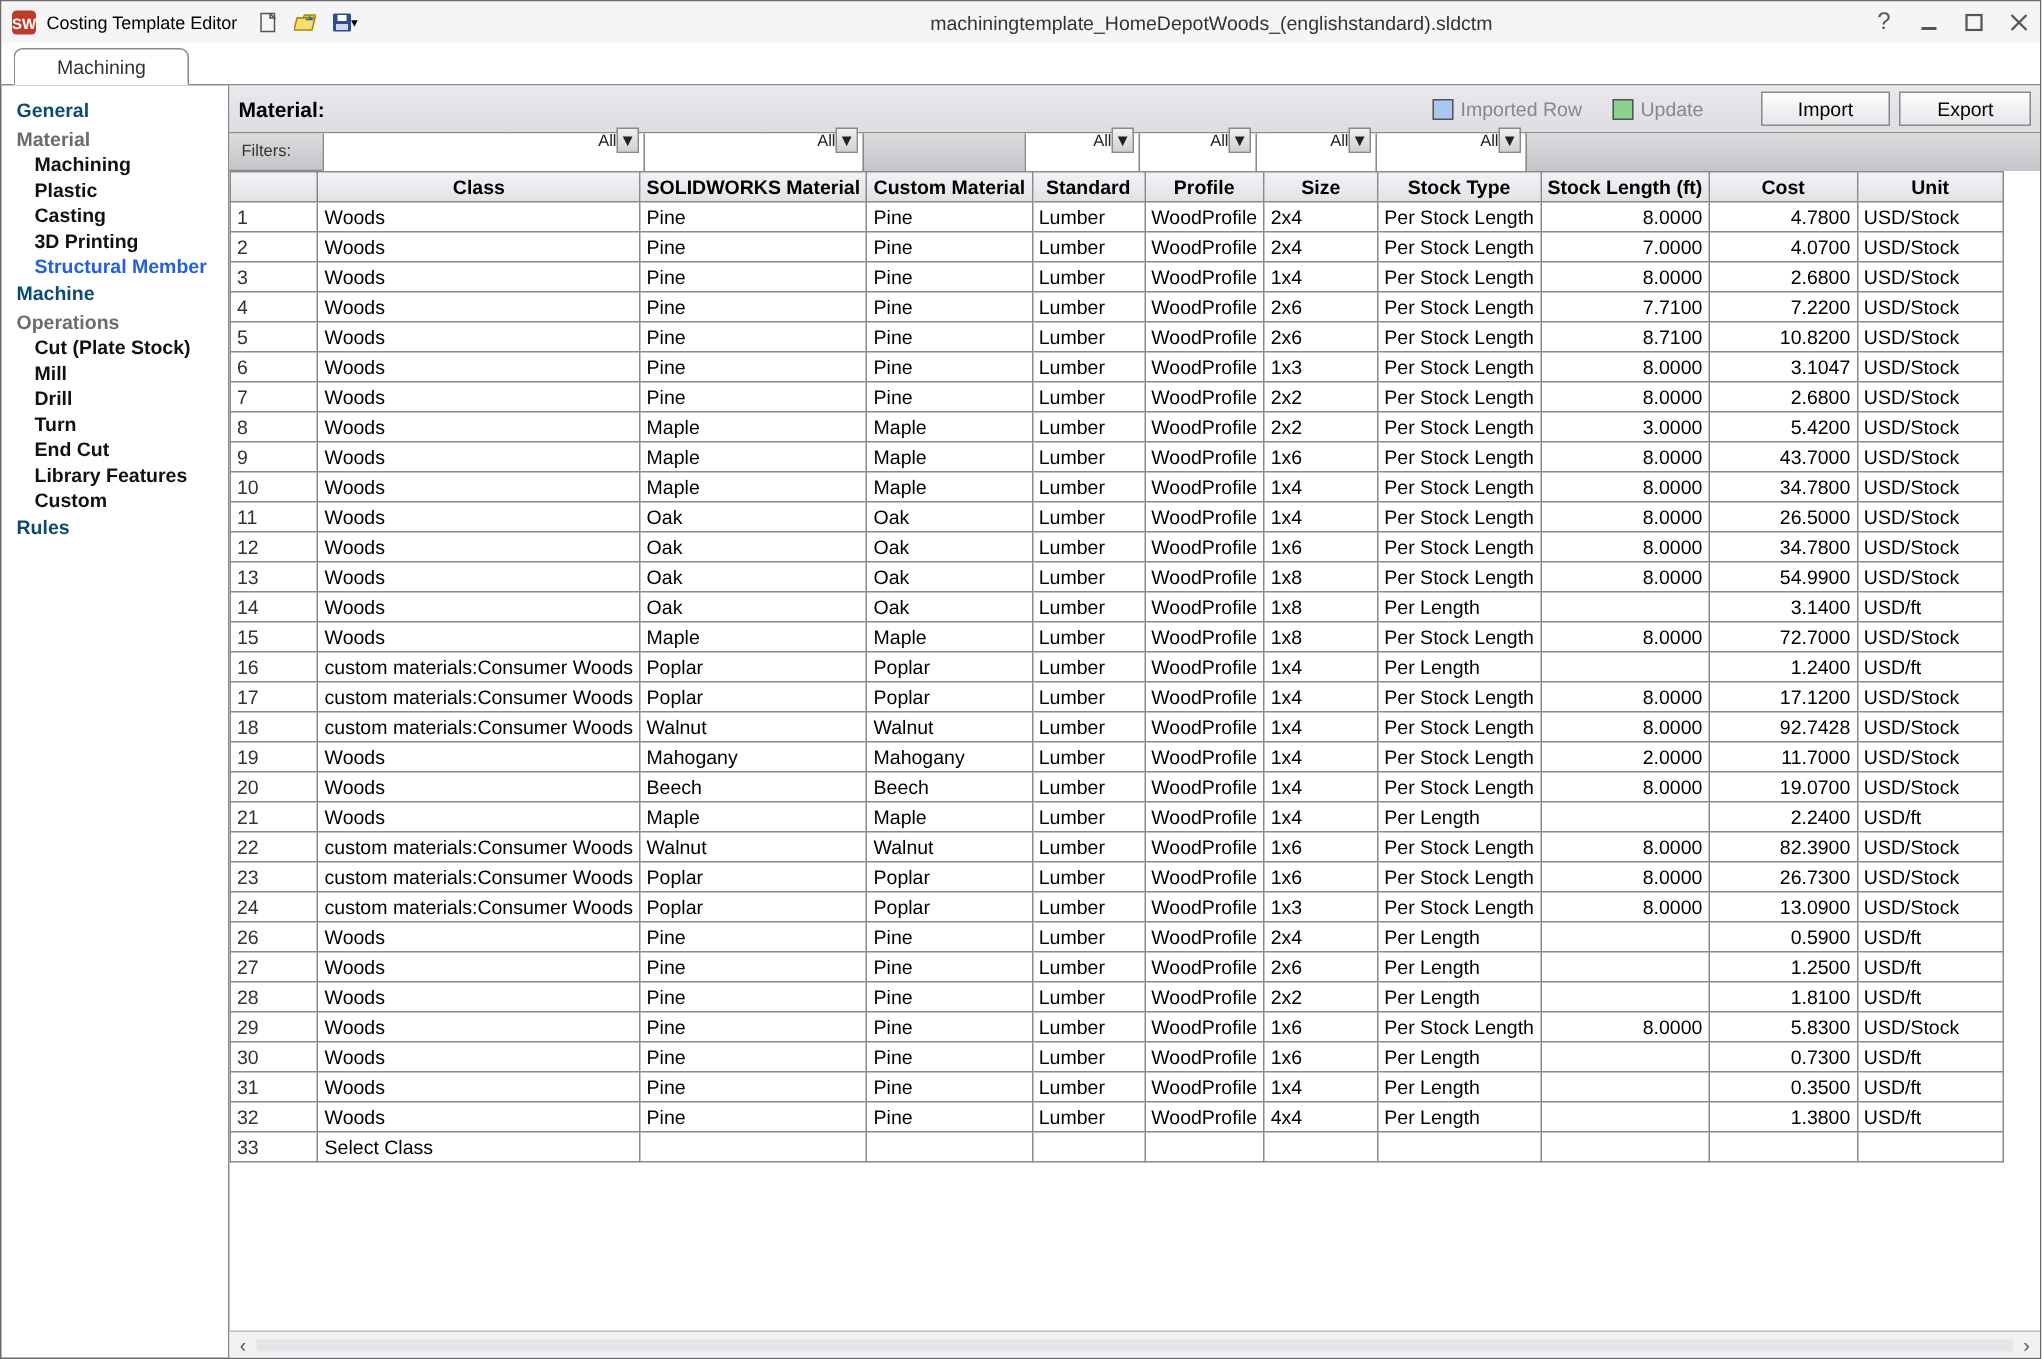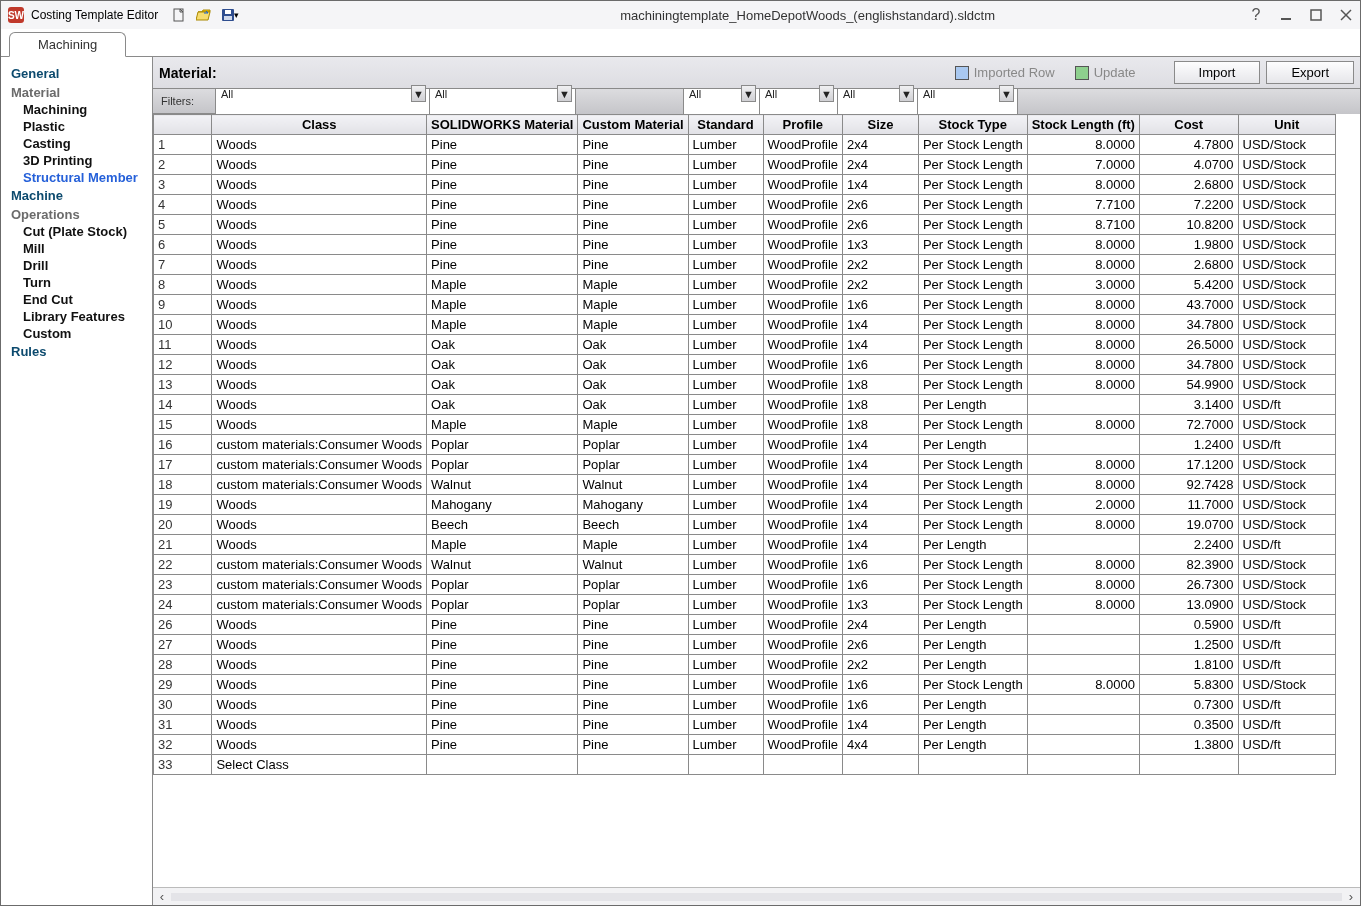--- a/index.html
+++ b/index.html
@@ -88,21 +88,21 @@
   display: flex; align-items: center;
   height: 25px;
   background: linear-gradient(#dcdcdf,#c5c5c9);
   border-bottom: 1px solid #8a8a8a;
   font-size: 11px;
 }
 .filters-label { padding: 0 8px; color:#333; }
 .filter-cell {
   border-left: 1px solid #8a8a8a;
   height: 25px;
-  display:flex; align-items:center; justify-content:space-between;
+  display:flex; align-items:center; justify-content:flex-end;
   padding: 0 3px 15px 5px;
   background: #fff;
   color:#222;
 }
 .dd-arrow { width:15px; height:17px; background:linear-gradient(#f0f0f2,#d0d0d4); border:1px solid #8a8a8a; display:flex; align-items:center; justify-content:center; }
 
 .grid-wrap { flex:1 1 auto; overflow:auto; }
 table.grid { border-collapse: collapse; width: 1183px; }
 .grid th, .grid td {
   border: 1px solid #8a8a8a;
@@ -361,21 +361,21 @@
               <tr>
                 <td class="rownum">6</td>
                 <td class="c-class">Woods</td>
                 <td class="c-sw">Pine</td>
                 <td class="c-cust">Pine</td>
                 <td class="c-std">Lumber</td>
                 <td class="c-prof">WoodProfile</td>
                 <td class="c-size">1x3</td>
                 <td class="c-stype">Per Stock Length</td>
                 <td class="c-slen num">8.0000</td>
-                <td class="c-cost num">1.9800</td>
+                <td class="c-cost num">3.1047</td>
                 <td class="c-unit">USD/Stock</td>
               </tr>
               <tr>
                 <td class="rownum">7</td>
                 <td class="c-class">Woods</td>
                 <td class="c-sw">Pine</td>
                 <td class="c-cust">Pine</td>
                 <td class="c-std">Lumber</td>
                 <td class="c-prof">WoodProfile</td>
                 <td class="c-size">2x2</td>

